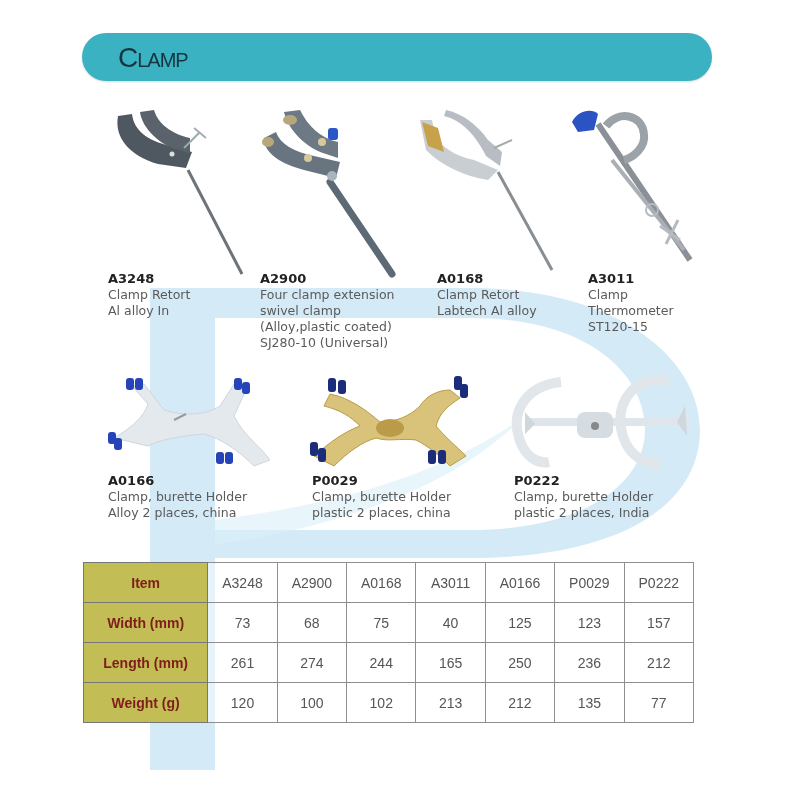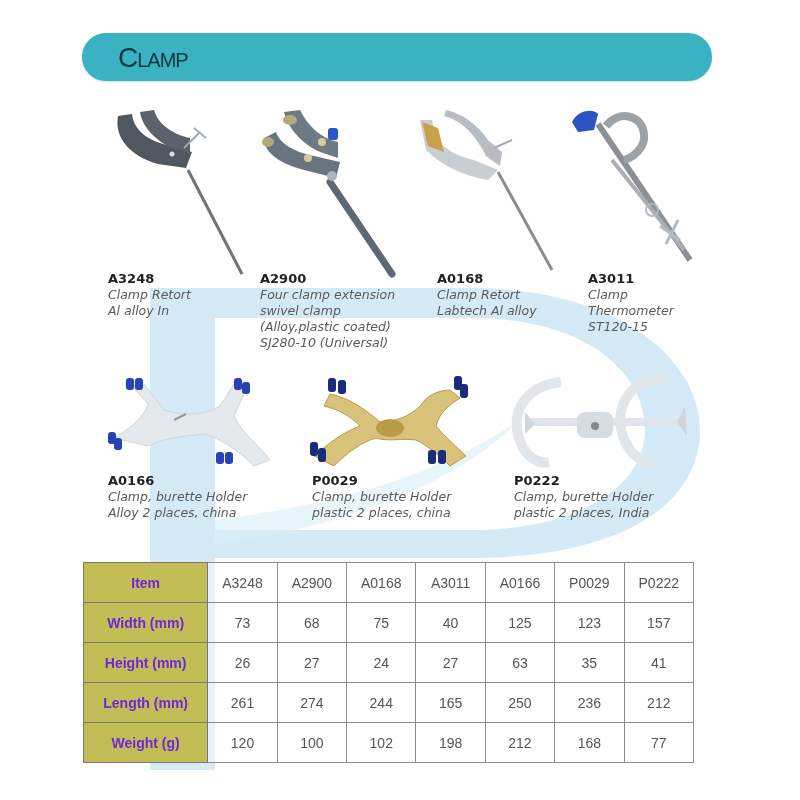--- a/index.html
+++ b/index.html
@@ -20,33 +20,33 @@
     font-family: "Liberation Sans", sans-serif;
     font-size: 28px; color: #14353f; letter-spacing: -1px;
     font-variant: small-caps; text-transform: lowercase;
   }
   .header-title::first-letter { text-transform: uppercase; }
 
   .product { position: absolute; z-index: 3; }
   .product svg { display: block; }
   .caption { position: absolute; z-index: 3; font-size: 12.5px; line-height: 16px; color: #5a5a5a; }
   .caption .code { font-weight: bold; color: #222; font-size: 13px; display: block; }
-  .caption .line { display: block; white-space: nowrap; font-style: italic; }
+  .caption .line { display: block; white-space: nowrap; }
 
   table.spec {
     position: absolute; left: 83px; top: 562px; z-index: 3;
     border-collapse: collapse; width: 611px;
     font-family: "Liberation Sans", sans-serif; font-size: 14px;
   }
   table.spec td {
     border: 1.5px solid #8e8e8e; text-align: center; height: 39px; padding: 0;
     color: #555; background: rgba(255,255,255,0.45);
   }
   table.spec td.rowhead {
-    background: #c2bd55; color: #6d28d9; font-weight: bold; width: 125px;
+    background: #c2bd55; color: #7f1d1d; font-weight: bold; width: 125px;
     border-color: #777;
   }
   table.spec td.val { width: 69px; }
 </style>
 </head>
 <body>
 
 <svg class="watermark" viewBox="0 0 800 800">
   <path d="M150 288 L470 288 C620 288 700 360 700 430 C700 505 620 558 470 558 L215 558 L215 530 L470 530 C590 530 645 480 645 430 C645 375 590 318 470 318 L215 318 L215 770 L150 770 Z" fill="#cfe8f5" opacity="0.9"></path>
   <path d="M215 520 C330 505 430 480 520 420 C470 470 380 520 215 545 Z" fill="#d9eef8" opacity="0.6"></path>
@@ -201,43 +201,33 @@
     <td class="rowhead">Width (mm)</td>
     <td class="val">73</td>
     <td class="val">68</td>
     <td class="val">75</td>
     <td class="val">40</td>
     <td class="val">125</td>
     <td class="val">123</td>
     <td class="val">157</td>
   </tr>
   <tr>
-    <td class="rowhead">Height (mm)</td>
-    <td class="val">26</td>
-    <td class="val">27</td>
-    <td class="val">24</td>
-    <td class="val">27</td>
-    <td class="val">63</td>
-    <td class="val">35</td>
-    <td class="val">41</td>
-  </tr>
-  <tr>
     <td class="rowhead">Length (mm)</td>
     <td class="val">261</td>
     <td class="val">274</td>
     <td class="val">244</td>
     <td class="val">165</td>
     <td class="val">250</td>
     <td class="val">236</td>
     <td class="val">212</td>
   </tr>
   <tr>
     <td class="rowhead">Weight (g)</td>
     <td class="val">120</td>
     <td class="val">100</td>
     <td class="val">102</td>
-    <td class="val">198</td>
+    <td class="val">213</td>
     <td class="val">212</td>
-    <td class="val">168</td>
+    <td class="val">135</td>
     <td class="val">77</td>
   </tr>
 </tbody>
   </table>
 
 </body></html>

